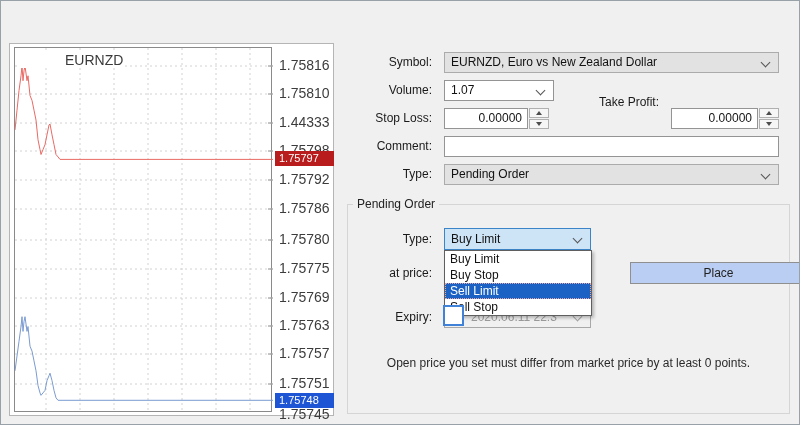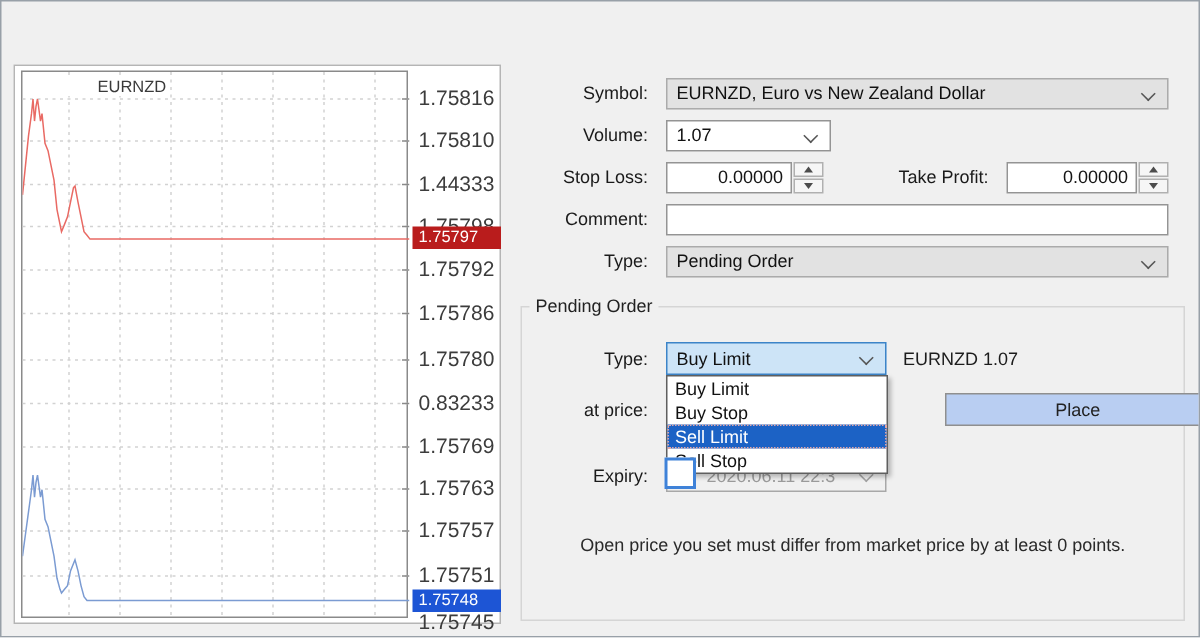--- a/index.html
+++ b/index.html
@@ -17,21 +17,21 @@
   .min-glyph { width:12px; height:2px; background:#dde1e5; }
   .max-glyph { width:10px; height:10px; border:1px solid #747d87; }
   .close-glyph { color:#dde1e5; font-size:14px; line-height:30px; }
 
   
   .chart-panel { position:absolute; left:8px; top:42px; width:325px; height:373px;
                  background:#ffffff; border:1px solid #b5b5b5; }
   .plot { position:absolute; left:4px; top:3px; width:258px; height:365px;
           border:1px solid #8a8a8a; background:#ffffff; }
   .plot svg { position:absolute; left:0; top:0; }
-  .symbol-label { position:absolute; left:4px; top:4px; font-size:11px; color:#3a3a3a; background:#ffffff; padding-right:2px;padding-left:46px; }
+  .symbol-label { position:absolute; left:4px; top:4px; font-size:14px; color:#3a3a3a; background:#ffffff; padding-right:2px;padding-left:46px; }
   .axis-label { position:absolute; left:269px; width:56px; height:14px; font-size:14px; color:#3c3c3c; line-height:14px; }
   .price-badge { position:absolute; left:265px; width:59px; height:15px; font-size:11px; color:#ffffff;
                  line-height:15px; padding-left:4px; }
 
   
   .form-label { position:absolute; right:367px; line-height:21px; color:#1a1a1a; white-space:nowrap; }
   .combo-gray { position:absolute; background:#e2e2e2; border:1px solid #ababab; line-height:19px;
                 padding-left:6px; color:#111; overflow:hidden; white-space:nowrap; }
   .combo-white { position:absolute; background:#ffffff; border:1px solid #949494; line-height:19px;
                  padding-left:6px; color:#111; }
@@ -123,21 +123,21 @@
       <span class="symbol-label">EURNZD</span>
     </div>
 
     <span class="axis-label" style="top:14px">1.75816</span>
     <span class="axis-label" style="top:42px">1.75810</span>
     <span class="axis-label" style="top:71px">1.44333</span>
     <span class="axis-label" style="top:99px">1.75798</span>
     <span class="axis-label" style="top:128px">1.75792</span>
     <span class="axis-label" style="top:157px">1.75786</span>
     <span class="axis-label" style="top:188px">1.75780</span>
-    <span class="axis-label" style="top:217px">0.83233</span>
+    <span class="axis-label" style="top:217px">1.75775</span>
     <span class="axis-label" style="top:246px">1.75769</span>
     <span class="axis-label" style="top:274px">1.75763</span>
     <span class="axis-label" style="top:302px">1.75757</span>
     <span class="axis-label" style="top:332px">1.75751</span>
     <span class="axis-label" style="top:363px">1.75745</span>
 
     <span class="price-badge" style="top: 107px; background: #b91c1c;">1.75797</span>
     <span class="price-badge" style="top: 349px; background: rgb(29, 85, 213);">1.75748</span>
   </div>
 
@@ -157,21 +157,21 @@
   <div class="field-white spin-field" style="left:443px; top:107px; width:84px; height:21px;">0.00000</div>
   <div class="spin" style="left:528px; top:107px;">
     <div class="spin-btn">
         <i class="tri-up"></i>
       </div>
     <div class="spin-btn">
         <i class="tri-down"></i>
       </div>
   </div>
 
-  <span class="form-label" style="top:107px; right:140px;margin-left:24px;">Take Profit:</span>
+  <span class="form-label" style="top:91px; right:140px;margin-left:24px;">Take Profit:</span>
   <div class="field-white spin-field" style="left:670px; top:107px; width:87px; height:21px;">0.00000</div>
   <div class="spin" style="left:758px; top:107px;">
     <div class="spin-btn">
         <i class="tri-up"></i>
       </div>
     <div class="spin-btn">
         <i class="tri-down"></i>
       </div>
   </div>
 
@@ -185,21 +185,20 @@
   </div>
 
   <div class="groupbox"></div>
   <span class="group-title">Pending Order</span>
 
   <span class="form-label" style="top:228px">Type:</span>
   <div class="combo-selected">
     <span>Buy Limit</span>
     <i class="chev"></i>
   </div>
-  <span class="summary-text">EURNZD 1.07</span>
 
   <span class="form-label" style="top:261px; line-height:22px;">at price:</span>
   <div class="place-btn">Place</div>
 
   <span class="form-label" style="top:305px; line-height:22px;">Expiry:</span>
   <div class="checkbox"></div>
   <div class="datetime-combo">
     <span>2020.06.11 22:3</span>
     <i class="chev dim"></i>
   </div>

